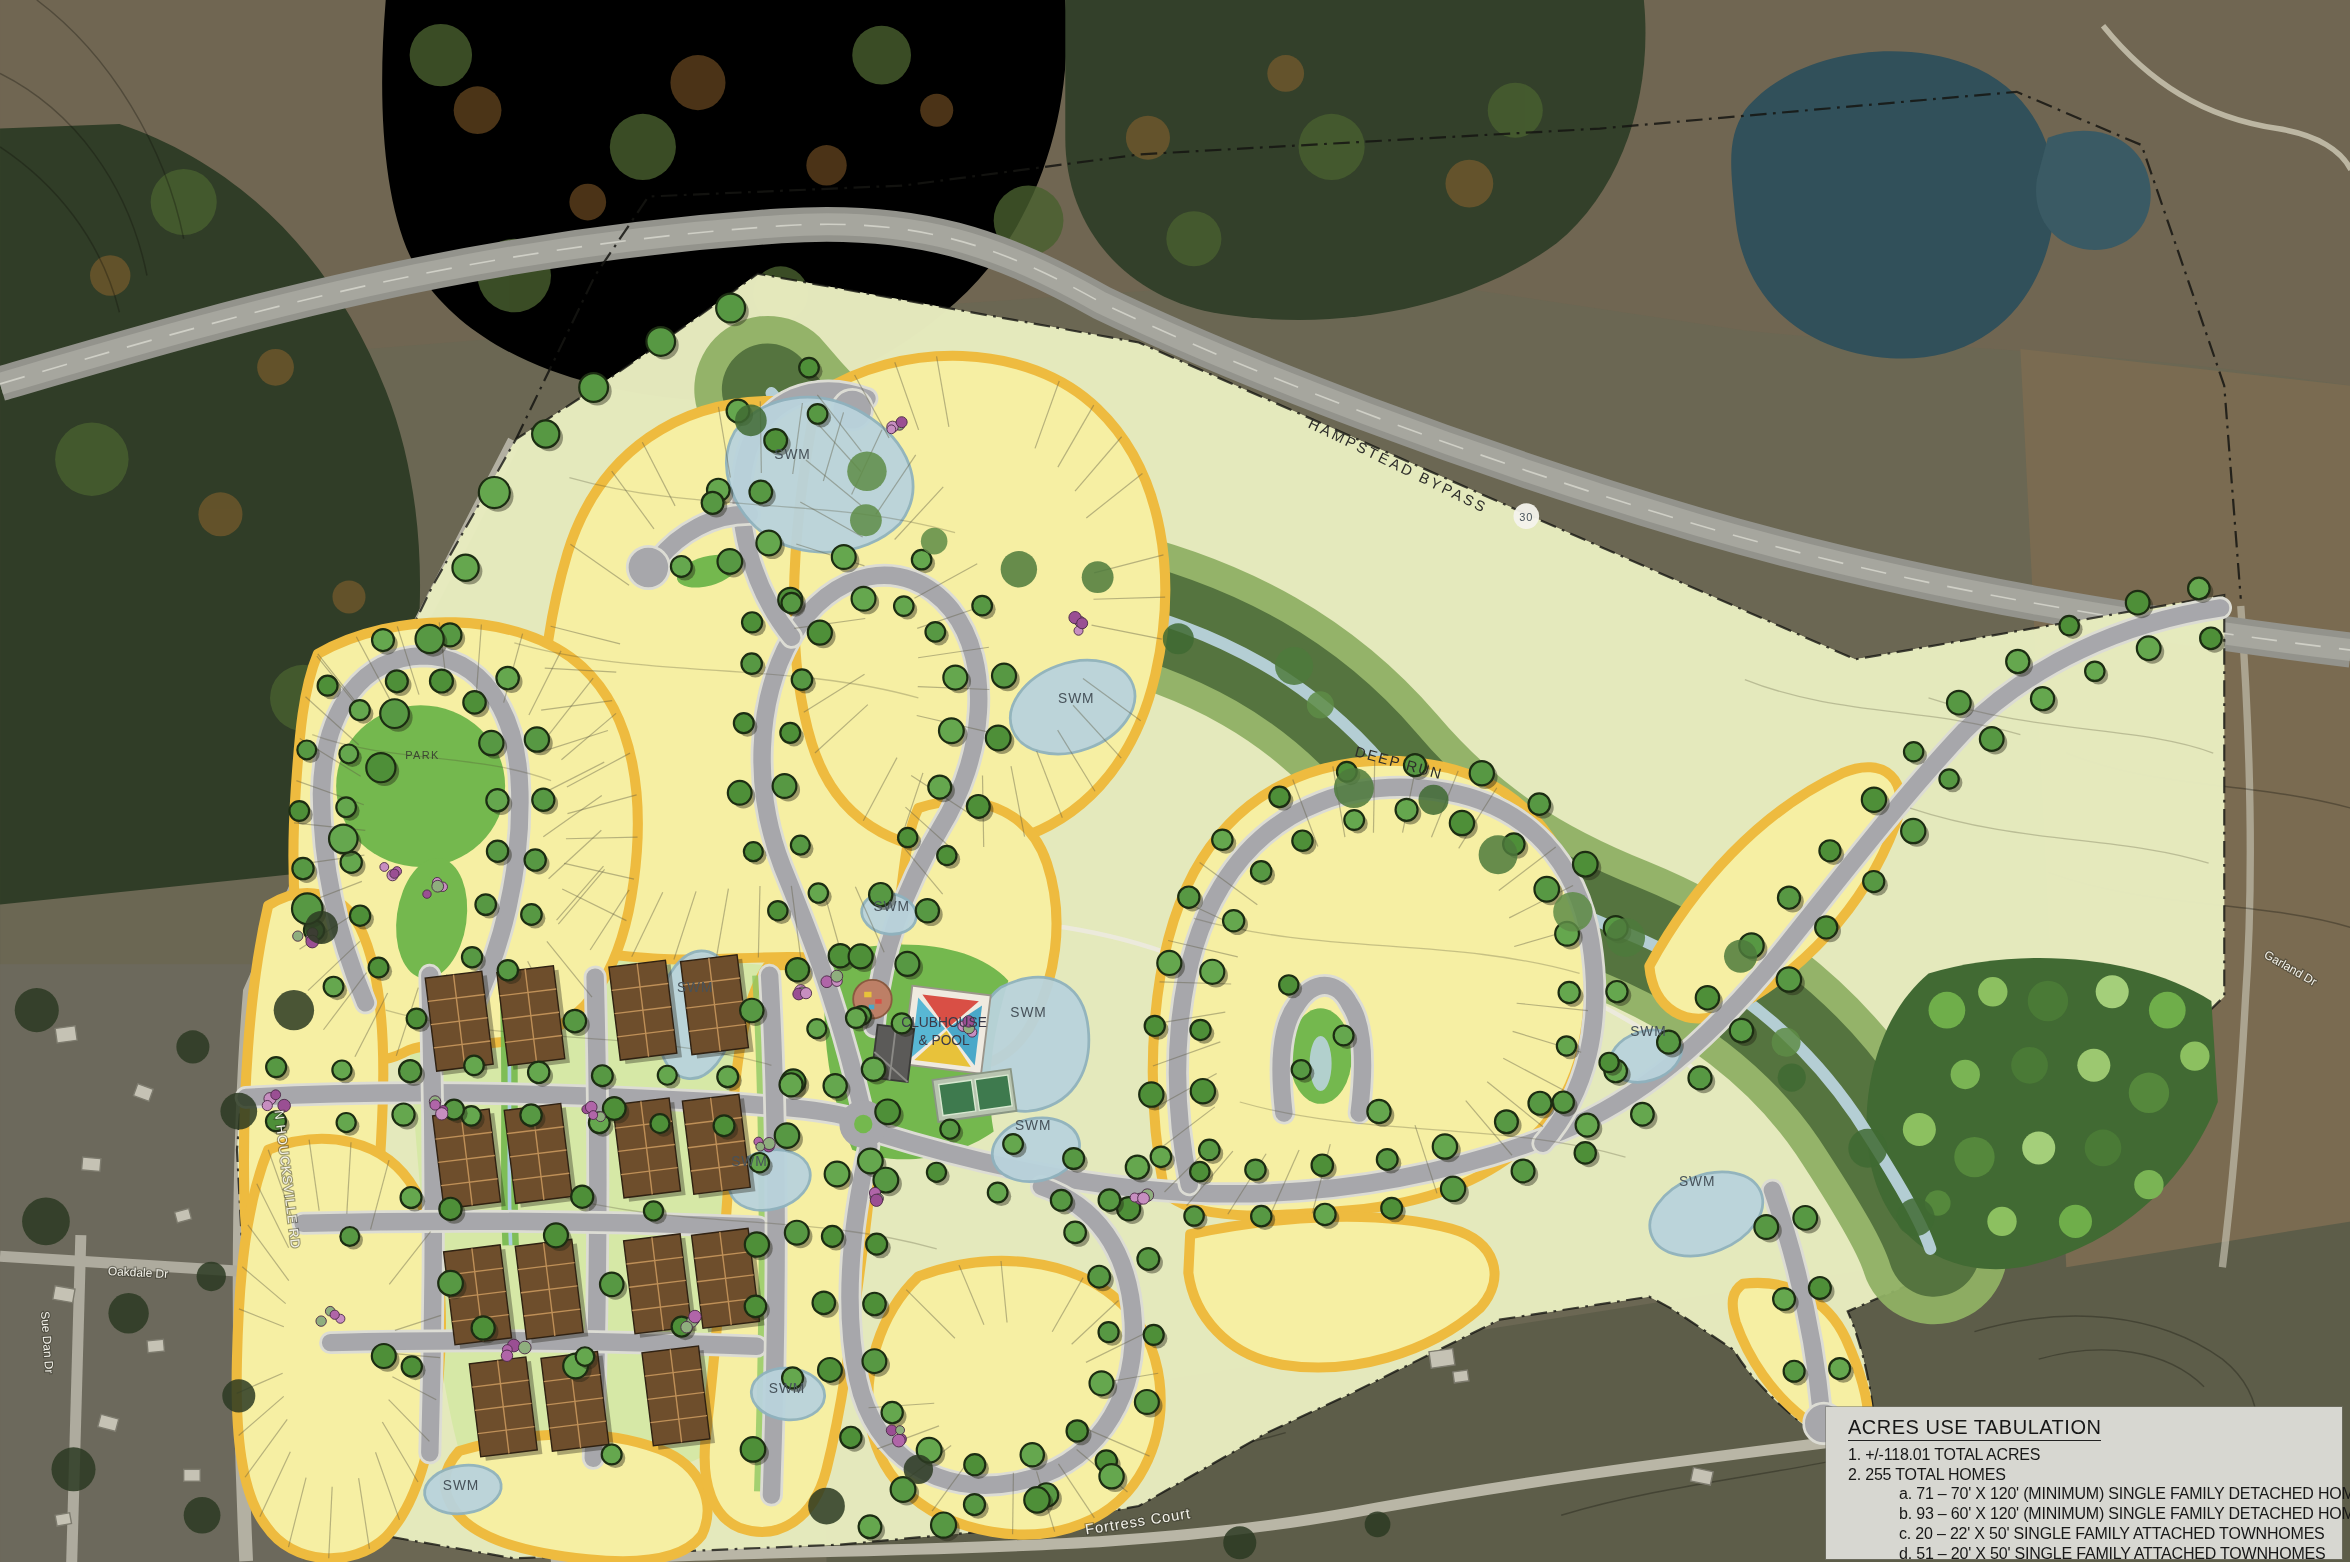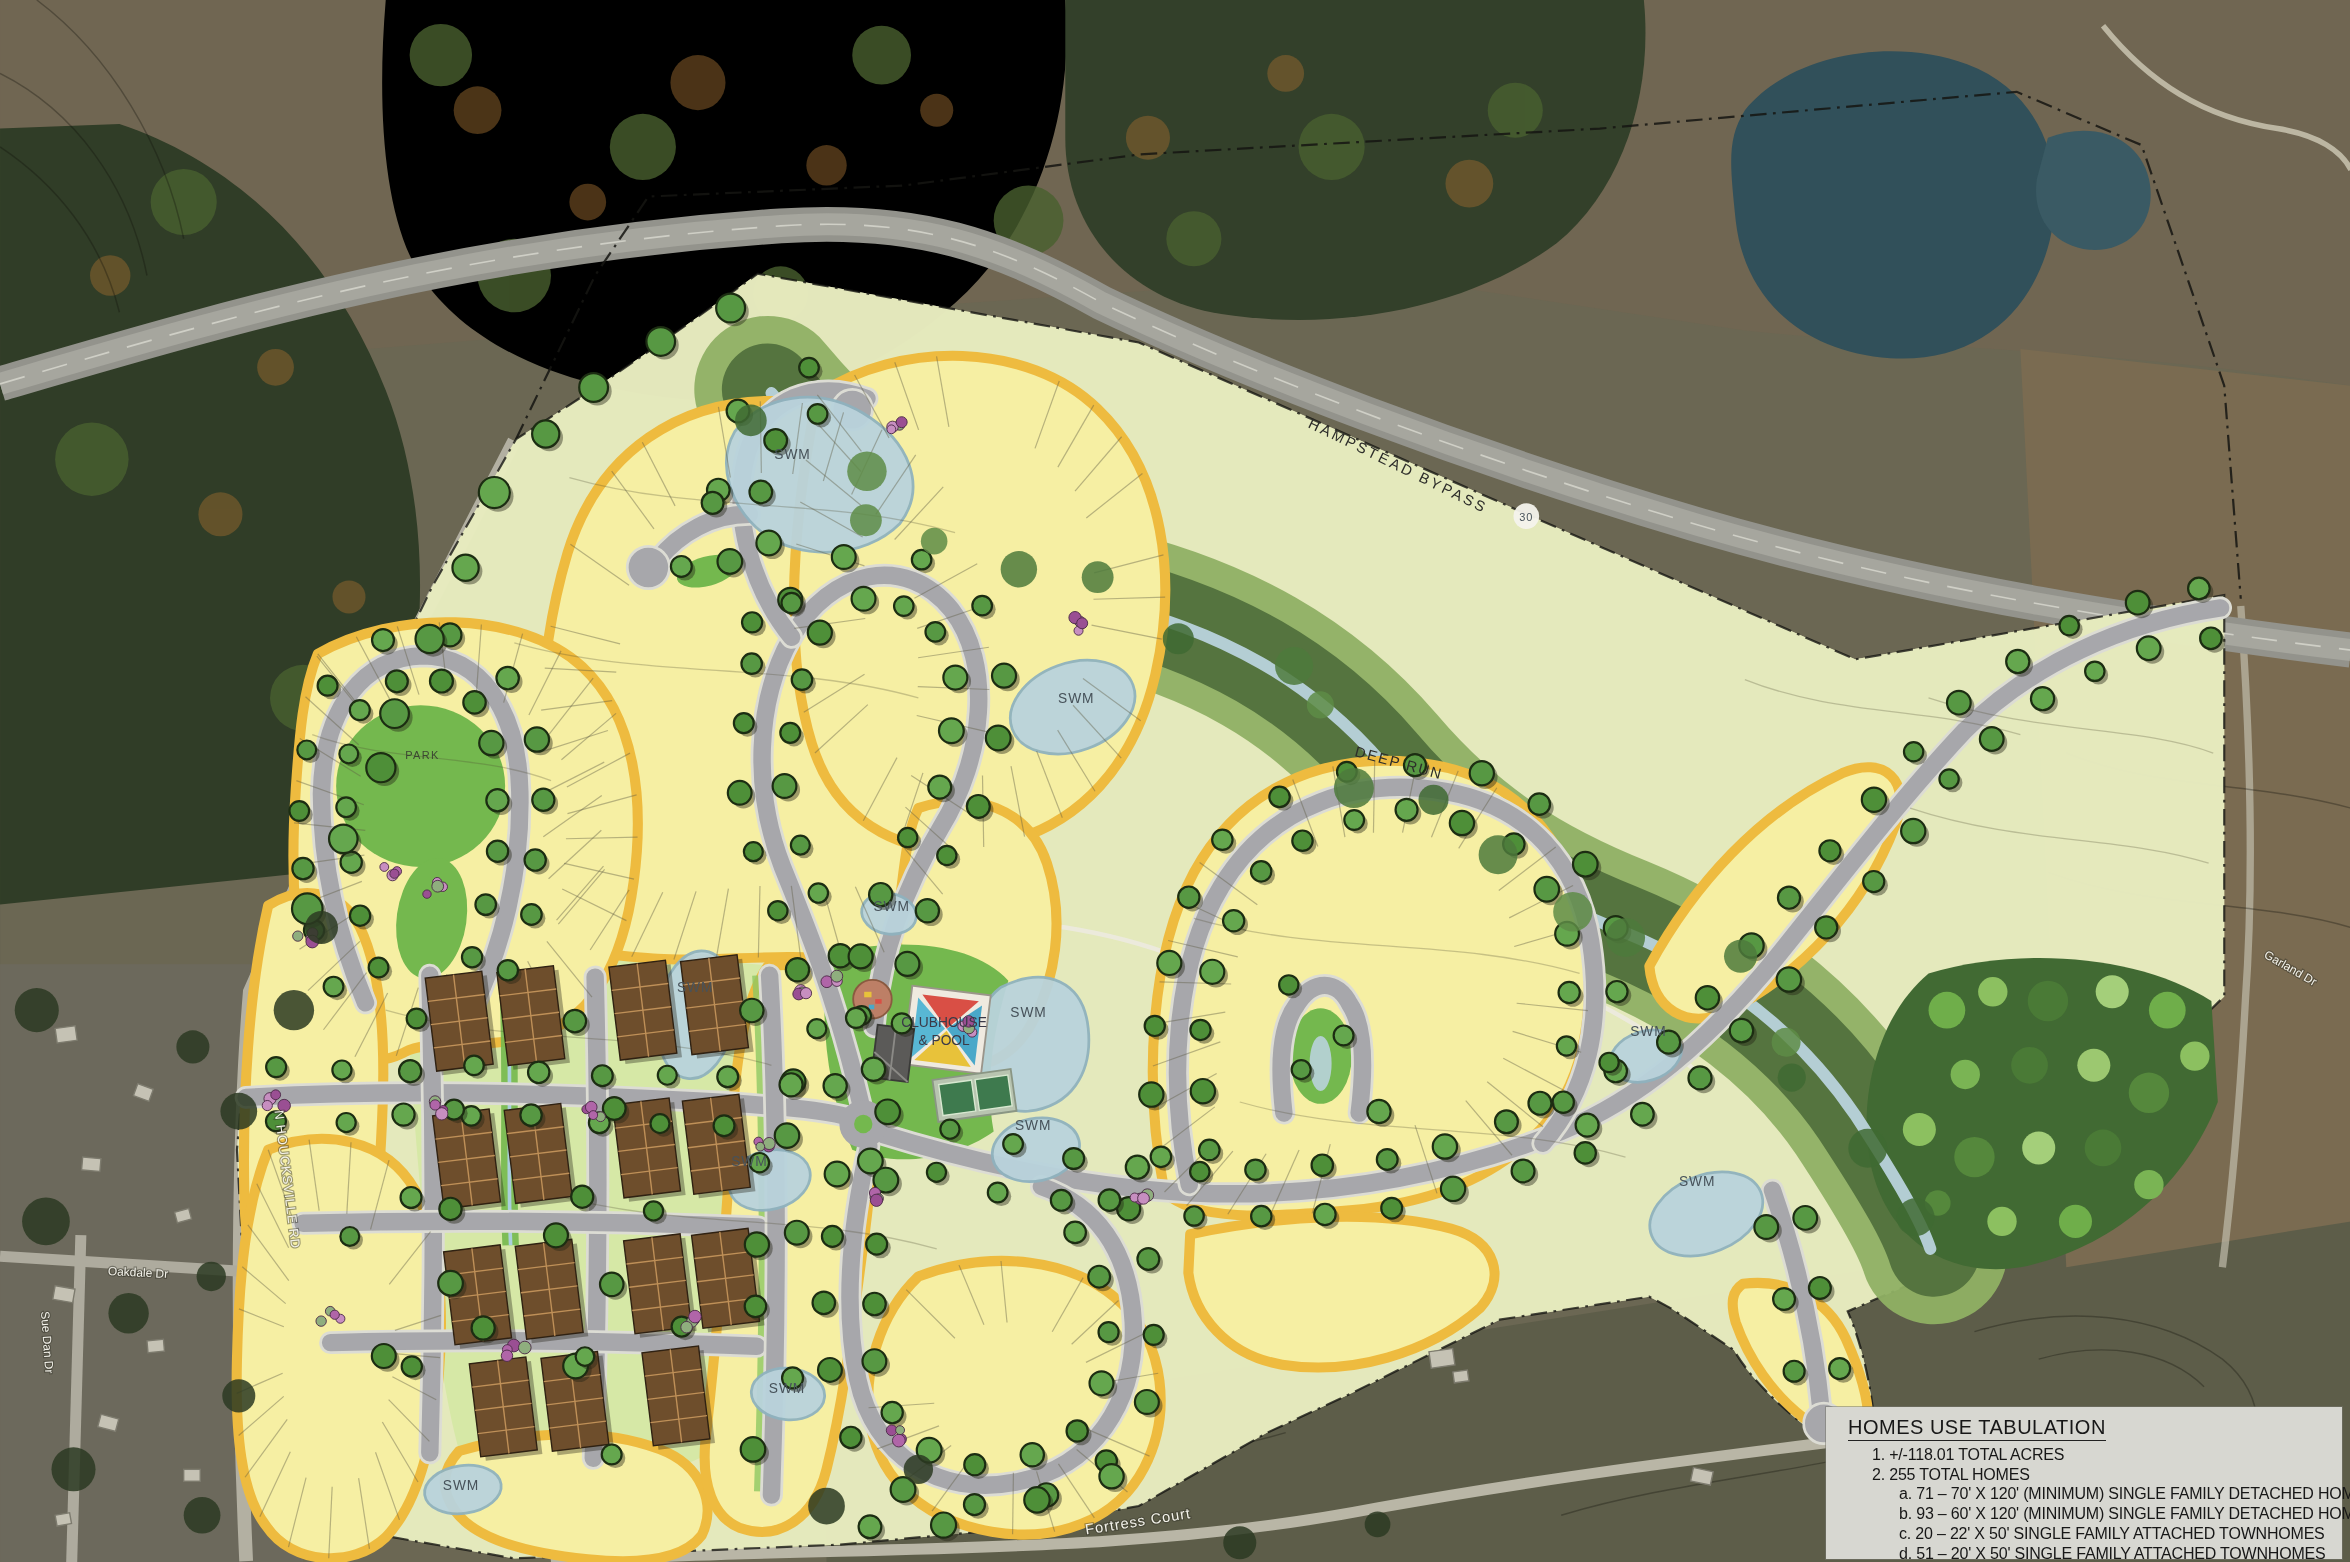--- a/index.html
+++ b/index.html
@@ -22,21 +22,21 @@
   .lbl-swm{fill:#47525a;letter-spacing:1px;}
   .lbl-club{fill:#3a3a48;}
   .lbl-park{fill:#3c4632;letter-spacing:1.5px;}
   
   .legend{position:absolute;left:1826px;top:1407px;width:516px;height:152px;
     background:var(--legendbg);box-shadow:0 0 0 0.9px rgba(120,120,110,.6);
     padding:9.2px 0 0 22px;box-sizing:border-box;color:#171717;}
   .legend-title{font-size:20px;letter-spacing:0.5px;display:inline-block;
     border-bottom:1.8px solid #222;padding-bottom:0.9px;margin-bottom:3.7px;}
   .legend-line{font-size:16px;line-height:1.24;letter-spacing:-0.2px;white-space:nowrap;}
-  .lvl1{margin-left:24px;}
+  .lvl1{}
   .lvl2{margin-left:51px;}
 </style>
 </head>
 <body>
 
 <div class="stage">
 <svg width="2351" height="1563" viewBox="0 0 2560 1702">
 
   <g>
     <rect x="0" y="0" width="2560" height="1702" fill="var(--aerial-field)"></rect>
@@ -1208,21 +1208,21 @@
         <text x="150" y="1390" font-size="13" class="lbl-white" font-family="&quot;Liberation Sans&quot;, sans-serif" text-anchor="middle" transform="rotate(3 150 1390)">Oakdale Dr</text>
         <text x="47" y="1462" font-size="13" class="lbl-white" font-family="&quot;Liberation Sans&quot;, sans-serif" text-anchor="middle" transform="rotate(86 47 1462)">Sue Dan Dr</text>
         <text x="1240" y="1662" font-size="16" class="lbl-white" font-family="&quot;Liberation Sans&quot;, sans-serif" text-anchor="middle" transform="rotate(-9 1240 1662)" letter-spacing="1">Fortress Court</text>
         <text x="2492" y="1058" font-size="13" class="lbl-white" font-family="&quot;Liberation Sans&quot;, sans-serif" text-anchor="middle" transform="rotate(30 2492 1058)">Garland Dr</text>
         <circle cx="1662" cy="562" r="14" fill="#f4f3ec" opacity="0.95"></circle>
         <text x="1662" y="567" font-size="12" class="lbl-swm" font-family="&quot;Liberation Sans&quot;, sans-serif" text-anchor="middle">30</text>
       </g>
 </svg>
 
   <div class="legend">
-    <div class="legend-title">HOMES USE TABULATION</div>
+    <div class="legend-title">ACRES USE TABULATION</div>
     <div class="legend-line lvl1">1. +/-118.01 TOTAL ACRES</div>
     <div class="legend-line lvl1">2. 255 TOTAL HOMES</div>
     <div class="legend-line lvl2">a. 71 – 70' X 120' (MINIMUM) SINGLE FAMILY DETACHED HOMES</div>
     <div class="legend-line lvl2">b. 93 – 60' X 120' (MINIMUM) SINGLE FAMILY DETACHED HOMES</div>
     <div class="legend-line lvl2">c. 20 – 22' X 50' SINGLE FAMILY ATTACHED TOWNHOMES</div>
     <div class="legend-line lvl2">d. 51 – 20' X 50' SINGLE FAMILY ATTACHED TOWNHOMES</div>
   </div>
 </div>
 
 

